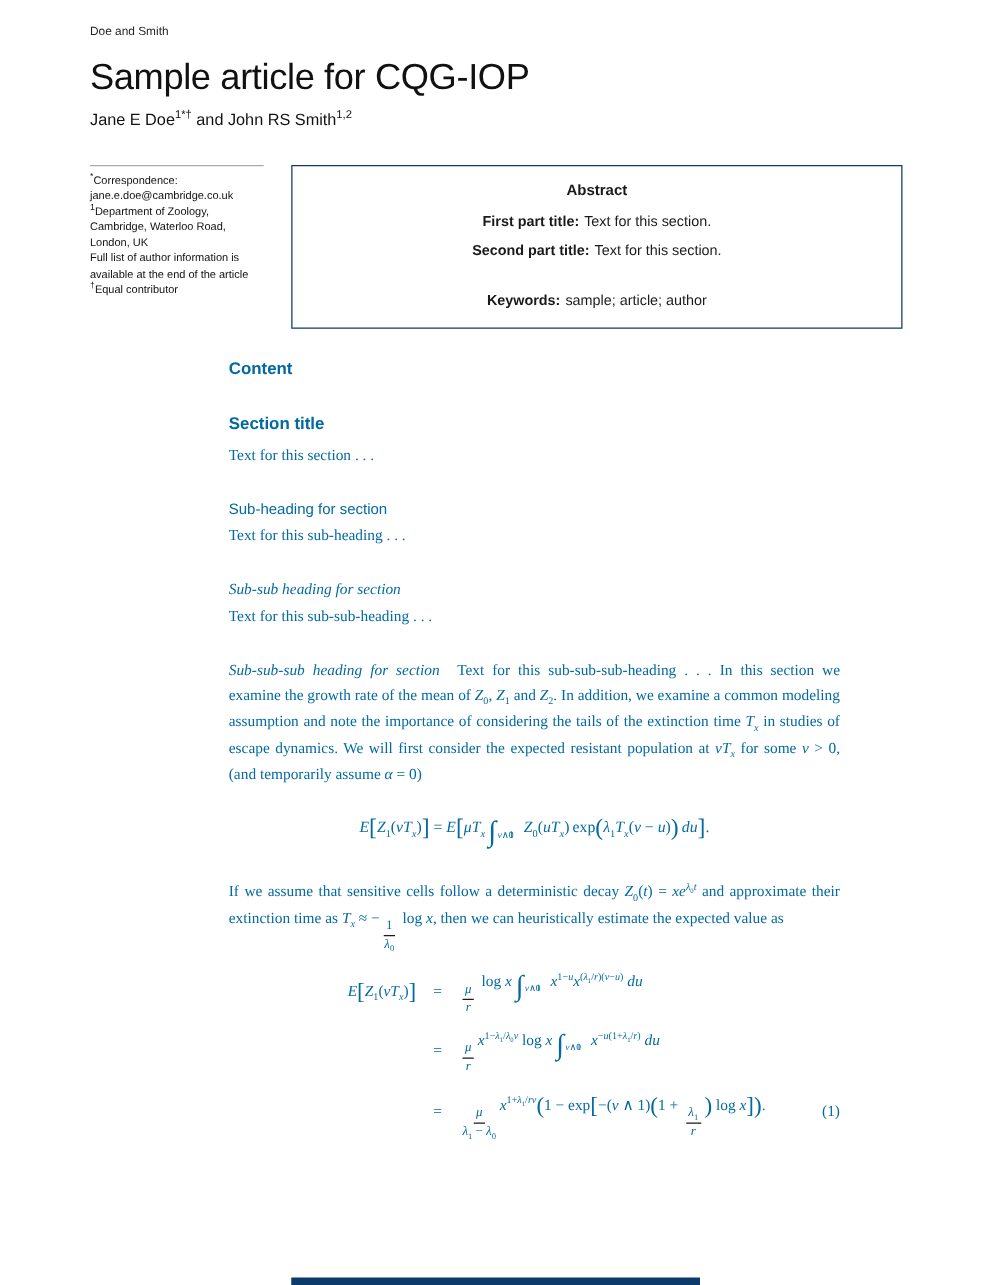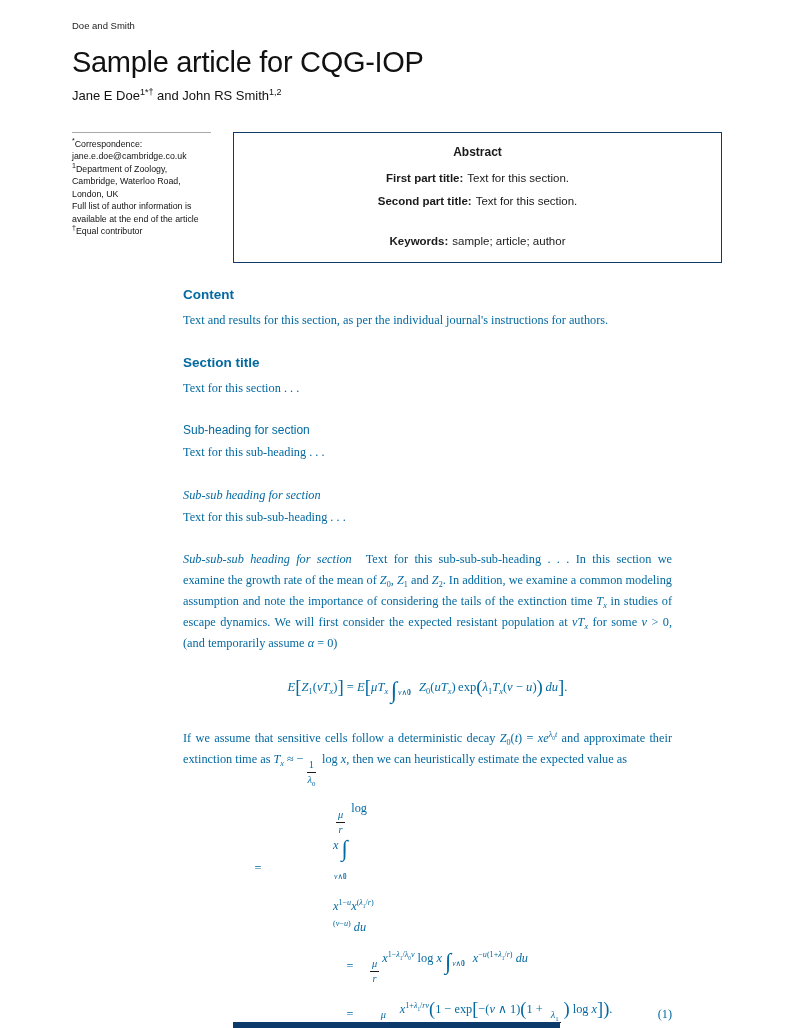--- a/index.html
+++ b/index.html
@@ -91,21 +91,20 @@
       </div>
       <div class="abs-row kw">
         <span class="abs-label">Keywords:</span><span>sample; article; author</span>
       </div>
     </div>
   </div>
 
   <div class="content">
 
     <div class="h-main">Content</div>
-    <p class="para">Text and results for this section, as per the individual journal's instructions for authors.</p>
 
     <div class="h-main">Section title</div>
     <p class="para">Text for this section . . .</p>
 
     <div class="h-sub">Sub-heading for section</div>
     <p class="para">Text for this sub-heading . . .</p>
 
     <div class="h-subsub">Sub-sub heading for section</div>
     <p class="para">Text for this sub-sub-heading . . .</p>
 
@@ -116,20 +115,21 @@
           <span class="lo">0</span>
         </span><i>Z</i><sub>0</sub>(<i>uT</i><sub><i>x</i></sub>) exp<span class="big">(</span><i>λ</i><sub>1</sub><i>T</i><sub><i>x</i></sub>(<i>v</i> − <i>u</i>)<span class="big">)</span> <i>du</i><span class="big">]</span>.</div>
 
     <p class="para">If we assume that sensitive cells follow a deterministic decay <i>Z</i><sub>0</sub>(<i>t</i>) = <i>xe</i><sup><i>λ</i><sub>0</sub><i>t</i></sup> and approximate their extinction time as <i>T</i><sub><i>x</i></sub> ≈ −<span class="frac">
           <span class="num">1</span>
           <span class="den"><i>λ</i><sub>0</sub></span>
         </span> log <i>x</i>, then we can heuristically estimate the expected value as</p>
 
     <div class="eqrows">
       <div class="eqrow">
+        <span class="lhs"><i>E</i><span class="big">[</span><i>Z</i><sub>1</sub>(<i>vT</i><sub><i>x</i></sub>)<span class="big">]</span></span>
         <span class="eqs">=</span>
         <span class="rhs"><span class="frac">
               <span class="num"><i>μ</i></span>
               <span class="den"><i>r</i></span>
             </span> log <i>x</i> <span class="int">∫</span><span class="lim">
               <span class="hi"><i>v</i>∧1</span>
               <span class="lo">0</span>
             </span><i>x</i><sup>1−<i>u</i></sup><i>x</i><sup>(<i>λ</i><sub>1</sub>/<i>r</i>)(<i>v</i>−<i>u</i>)</sup> <i>du</i></span>
         <span class="eqnum"></span>
       </div>

